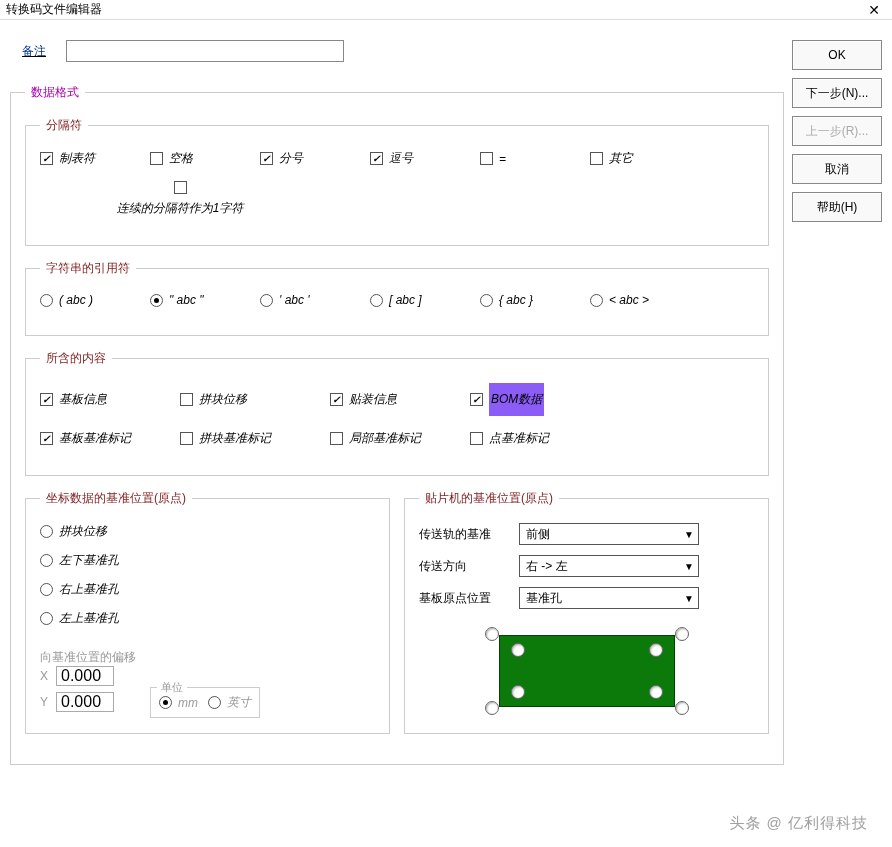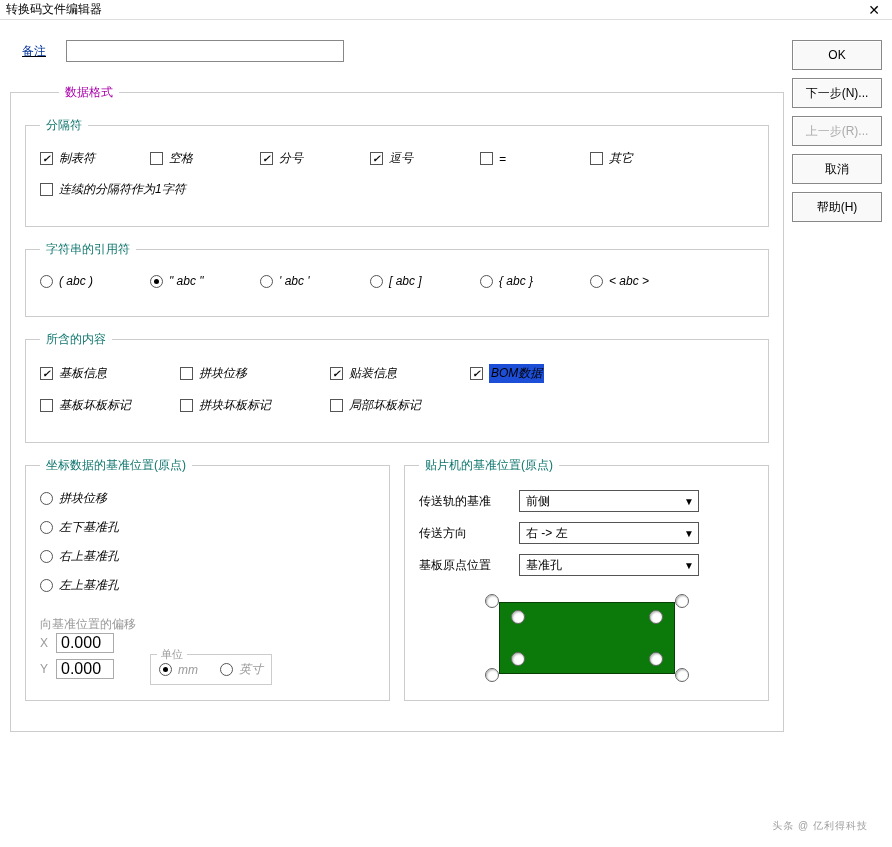--- a/index.html
+++ b/index.html
@@ -32,53 +32,53 @@
 .remark-label { color: #003399; }
 .remark-input { width: 278px; height: 22px; border: 1px solid #888; }
 fieldset {
   border: 1px solid #ccc;
   padding: 16px 14px 14px 14px;
   margin-bottom: 14px;
   position: relative;
 }
 fieldset > legend {
   padding: 0 6px;
-  color: #0f766e;
-  background: #fff;
-}
-.fs-data > legend { color: #aa00aa; margin-left: 34px; }
+  color: #7f1d1d;
+  background: #fff;
+}
+.fs-data > legend { color: #aa00aa; }
 .check-row {
   display: flex;
   gap: 10px;
   margin-bottom: 14px;
   flex-wrap: wrap;
 }
 .check-item {
   display: flex;
   align-items: center;
   gap: 6px;
   width: 100px;
   font-style: italic;
 }
-.check-item.wide { width: 280px; }
+.check-item.wide { width: 280px; flex-direction: column; }
 .cb, .rb {
   width: 13px;
   height: 13px;
   border: 1px solid #555;
   background: #fff;
   flex-shrink: 0;
   display: inline-flex;
   align-items: center;
   justify-content: center;
   font-size: 10px;
 }
 .rb { border-radius: 50%; }
 .cb.checked::after { content: "✓"; color: #000; font-weight: bold; line-height: 1; }
 .rb.checked::after { content: ""; width: 5px; height: 5px; border-radius: 50%; background: #000; }
-.highlight { background: #1d4ed8; padding: 1px 2px; }
+.highlight { background: #8b5cf6; padding: 8px 2px; }
 .btn {
   border: 1px solid #888;
   background: #f9f9f9;
   box-shadow: 1px 1px 0 #fff inset;
   height: 30px;
   padding: 4px 8px;
   text-align: center;
   cursor: pointer;
   font-size: 12px;
 }
@@ -86,21 +86,21 @@
 .two-col {
   display: flex;
   gap: 14px;
 }
 .two-col > fieldset { flex: 1; margin-bottom: 16px; }
 .origin-cols { display: flex; gap: 30px; }
 .origin-col .check-item { width: auto; margin-bottom: 12px; }
 .offset { color: #999; margin-top: 10px; }
 .offset .row { display: flex; align-items: center; gap: 8px; margin-bottom: 6px; }
 .num-input { width: 58px; height: 20px; border: 1px solid #aaa; padding: 2px 4px; font-size: 16px; }
-.unit-box { border: 1px solid #ccc; padding: 6px 8px; color: #999; display: flex; gap: 22px; position: relative; margin-top: 6px;}
+.unit-box { border: 1px solid #ccc; padding: 6px 8px; color: #999; display: flex; gap: 10px; position: relative; margin-top: 6px;}
 .unit-box .legend { position: absolute; top: -8px; left: 6px; background: #fff; padding: 0 4px; font-size: 11px; }
 .form-row { display: flex; align-items: center; margin-bottom: 10px; }
 .form-row label { width: 100px; }
 .select {
   border: 1px solid #555;
   width: 180px;
   height: 22px;
   display: flex;
   align-items: center;
   justify-content: space-between;
@@ -126,21 +126,21 @@
   border-radius: 50%;
   background: #fff;
   position: absolute;
   box-shadow: inset 1px 1px 2px rgba(0,0,0,.3);
 }
 .watermark {
   position: absolute;
   right: 24px;
   bottom: 14px;
   color: #a0a0a0;
-  font-size: 10px;
+  font-size: 15px;
   letter-spacing: 1px;
 }
 </style>
 </head>
 <body>
 
 <div class="title-bar">
   <span>转换码文件编辑器</span>
   <span class="close">✕</span>
 </div>
@@ -236,30 +236,34 @@
               <span class="cb checked"></span>
               <span>贴装信息</span>
             </label>
           <label class="check-item" style="width:130px">
               <span class="cb checked"></span>
               <span class="highlight">BOM数据</span>
             </label>
         </div>
         <div class="check-row">
           <label class="check-item" style="width:130px">
-              <span class="cb"></span>
-              <span>基板坏板标记</span>
+              <span class="cb checked"></span>
+              <span>基板基准标记</span>
             </label>
           <label class="check-item" style="width:140px">
               <span class="cb"></span>
-              <span>拼块坏板标记</span>
-            </label>
-          <label class="check-item" style="width:130px">
-              <span class="cb"></span>
-              <span>局部坏板标记</span>
+              <span>拼块基准标记</span>
+            </label>
+          <label class="check-item" style="width:130px">
+              <span class="cb"></span>
+              <span>局部基准标记</span>
+            </label>
+          <label class="check-item" style="width:130px">
+              <span class="cb"></span>
+              <span>点基准标记</span>
             </label>
         </div>
       </fieldset>
 
       <div class="two-col">
         <fieldset>
           <legend>坐标数据的基准位置(原点)</legend>
           <div class="origin-cols">
             <div class="origin-col">
               <label class="check-item">

